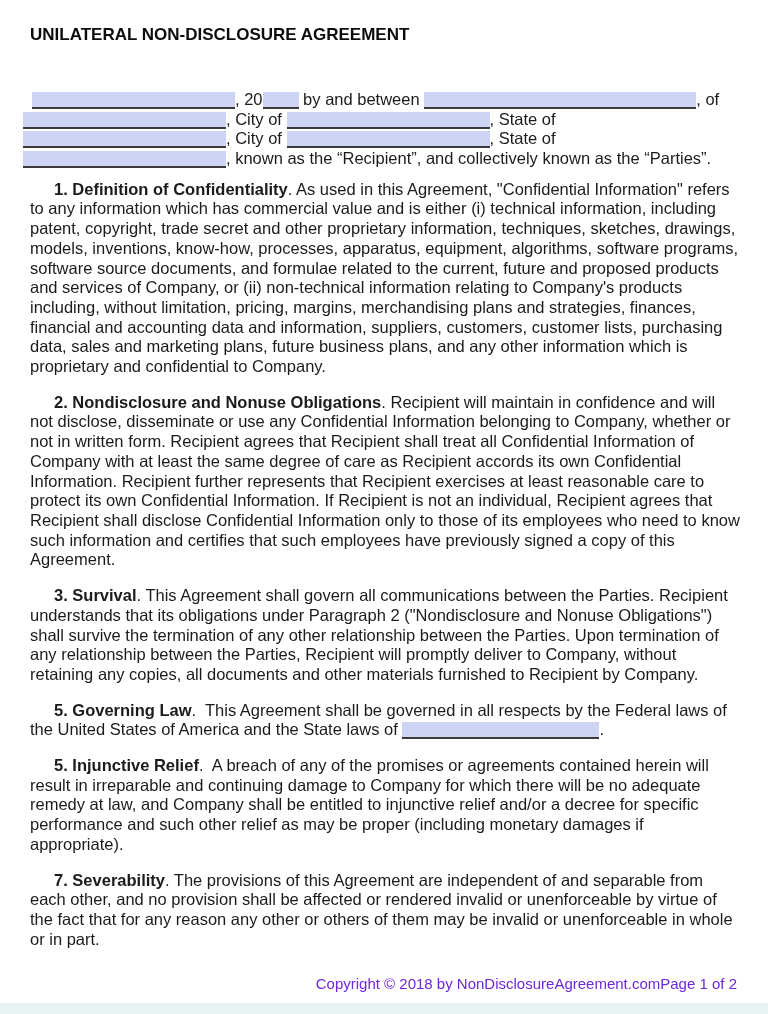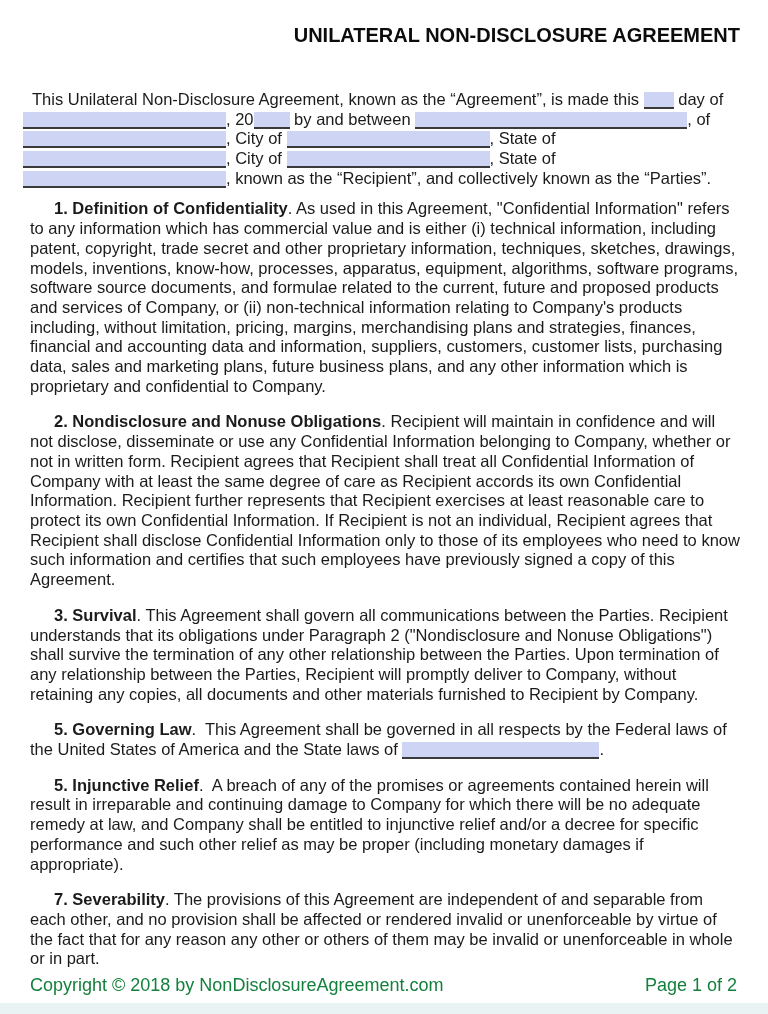--- a/index.html
+++ b/index.html
@@ -11,24 +11,24 @@
     -webkit-font-smoothing: antialiased;
   }
   .page {
     position: relative;
     width: 768px; height: 1014px;
     overflow: hidden;
     background: #ffffff;
   }
   .content { padding: 22px 28px 0 30px; }
   h1.doc-title {
-    font-size: 20px;
+    font-size: 17px;
     line-height: 26px;
     font-weight: bold;
-    text-align: right;
+    text-align: left;
     margin: 0 0 42px 0;
     color: #0c0c0c;
     white-space: nowrap;
   }
   .intro {
     font-size: 16.5px;
     line-height: 19.7px;
     margin-left: -7px;
     margin-bottom: 11px;
   }
@@ -45,40 +45,39 @@
     display: inline-block;
     height: 15px;
     background: var(--field-bg, #cdd4f4);
     border-bottom: 2px solid var(--field-line, #3a3a3a);
     vertical-align: -4px;
   }
   .footer {
     position: absolute;
     left: 30px; right: 31px; top: 975px;
     display: flex;
-    justify-content: space-between;
+    justify-content: flex-end;
     align-items: baseline;
-    font-size: 18px;
-    color: #15803d;
+    font-size: 15px;
+    color: #6d28d9;
   }
   .bottom-strip {
     position: absolute;
     left: 0; right: 0; bottom: 0;
     height: 11px;
     background: var(--strip-bg, #e9f3f3);
   }
 </style>
 </head>
 <body>
 
 <div class="page">
   <div class="content">
     <h1 class="doc-title">UNILATERAL NON-DISCLOSURE AGREEMENT</h1>
     <div class="intro">
-        <div class="iline">This Unilateral Non-Disclosure Agreement, known as the “Agreement”, is made this <span class="field" style="width: 30px;"></span> day of</div>
         <div class="iline"><span class="field" style="width: 203px;"></span>, 20<span class="field" style="width: 36px;"></span> by and between <span class="field" style="width: 272px;"></span>, of</div>
         <div class="iline"><span class="field" style="width: 203px;"></span>, City of <span class="field" style="width: 203px;"></span>, State of</div>
         <div class="iline"><span class="field" style="width: 203px;"></span>, City of <span class="field" style="width: 203px;"></span>, State of</div>
         <div class="iline"><span class="field" style="width: 203px;"></span>, known as the “Recipient”, and collectively known as the “Parties”.</div>
       </div>
     <div>
         <p class="para"><b>1. Definition of Confidentiality</b>. As used in this Agreement, "Confidential Information" refers to any information which has commercial value and is either (i) technical information, including patent, copyright, trade secret and other proprietary information, techniques, sketches, drawings, models, inventions, know-how, processes, apparatus, equipment, algorithms, software programs, software source documents, and formulae related to the current, future and proposed products and services of Company, or (ii) non-technical information relating to Company's products including, without limitation, pricing, margins, merchandising plans and strategies, finances, financial and accounting data and information, suppliers, customers, customer lists, purchasing data, sales and marketing plans, future business plans, and any other information which is proprietary and confidential to Company.</p>
         <p class="para"><b>2. Nondisclosure and Nonuse Obligations</b>. Recipient will maintain in confidence and will not disclose, disseminate or use any Confidential Information belonging to Company, whether or not in written form. Recipient agrees that Recipient shall treat all Confidential Information of Company with at least the same degree of care as Recipient accords its own Confidential Information. Recipient further represents that Recipient exercises at least reasonable care to protect its own Confidential Information. If Recipient is not an individual, Recipient agrees that Recipient shall disclose Confidential Information only to those of its employees who need to know such information and certifies that such employees have previously signed a copy of this Agreement.</p>
         <p class="para"><b>3. Survival</b>. This Agreement shall govern all communications between the Parties. Recipient understands that its obligations under Paragraph 2 ("Nondisclosure and Nonuse Obligations") shall survive the termination of any other relationship between the Parties. Upon termination of any relationship between the Parties, Recipient will promptly deliver to Company, without retaining any copies, all documents and other materials furnished to Recipient by Company.</p>
         <p class="para"><b>5. Governing Law</b>.  This Agreement shall be governed in all respects by the Federal laws of the United States of America and the State laws of <span class="field" style="width: 197px;"></span>.</p>

